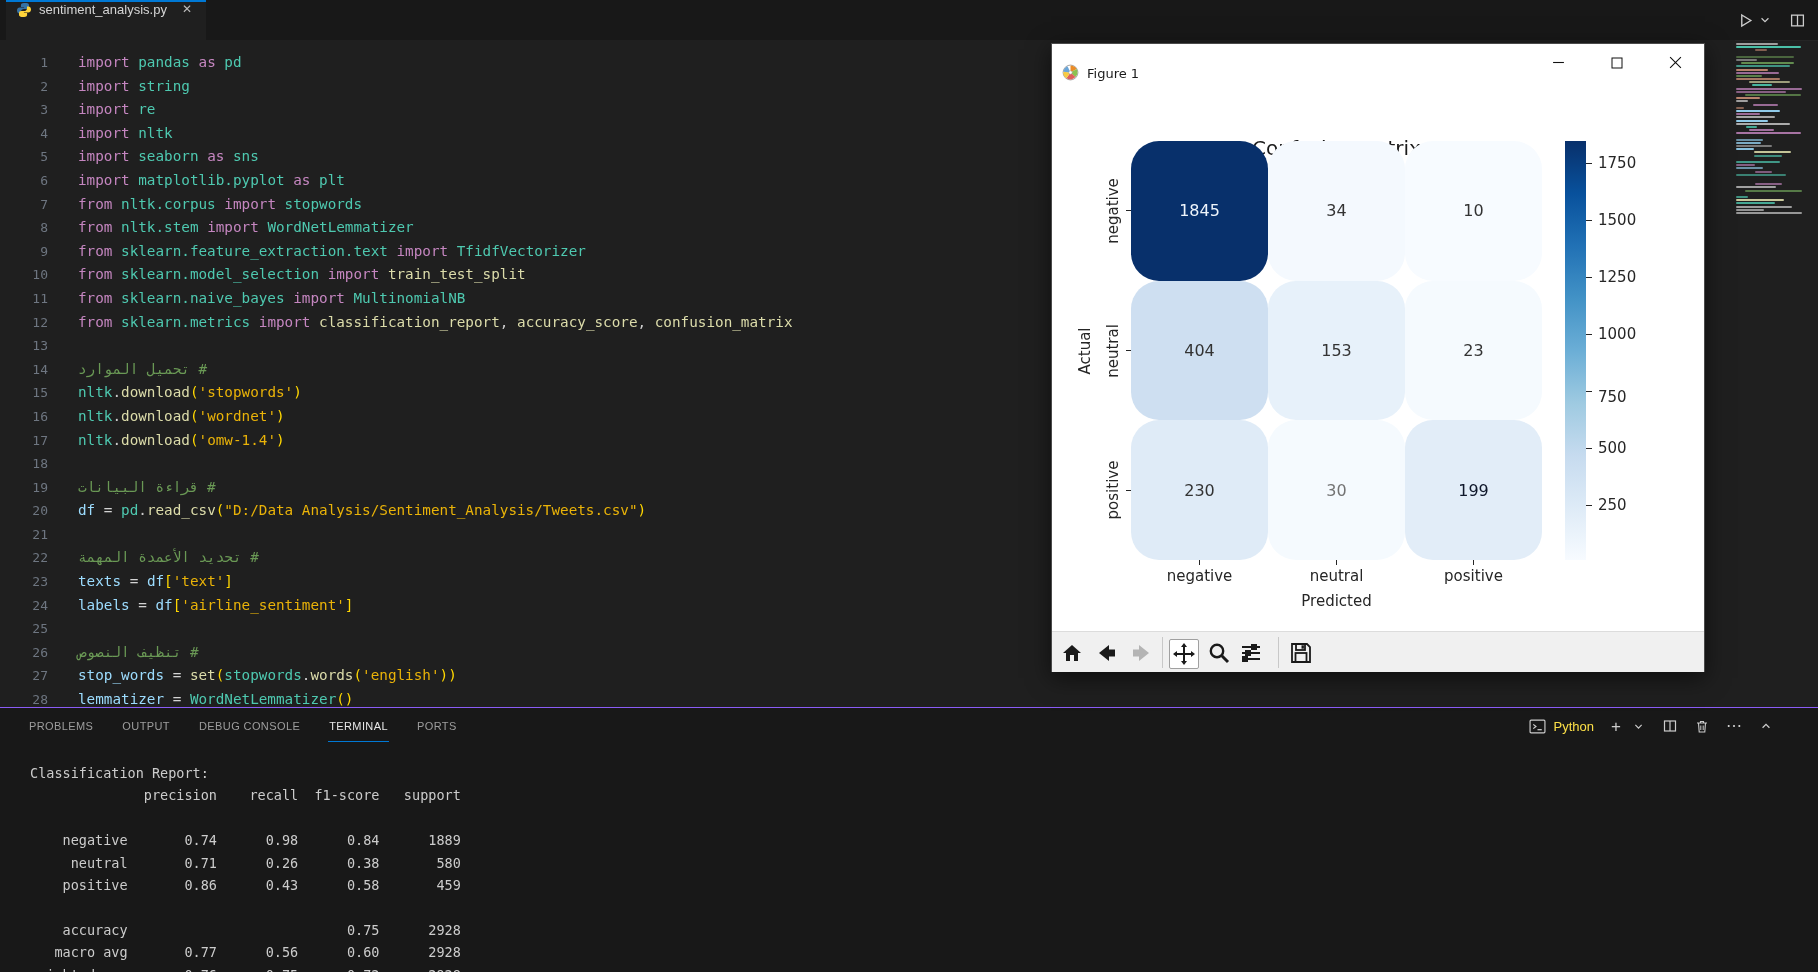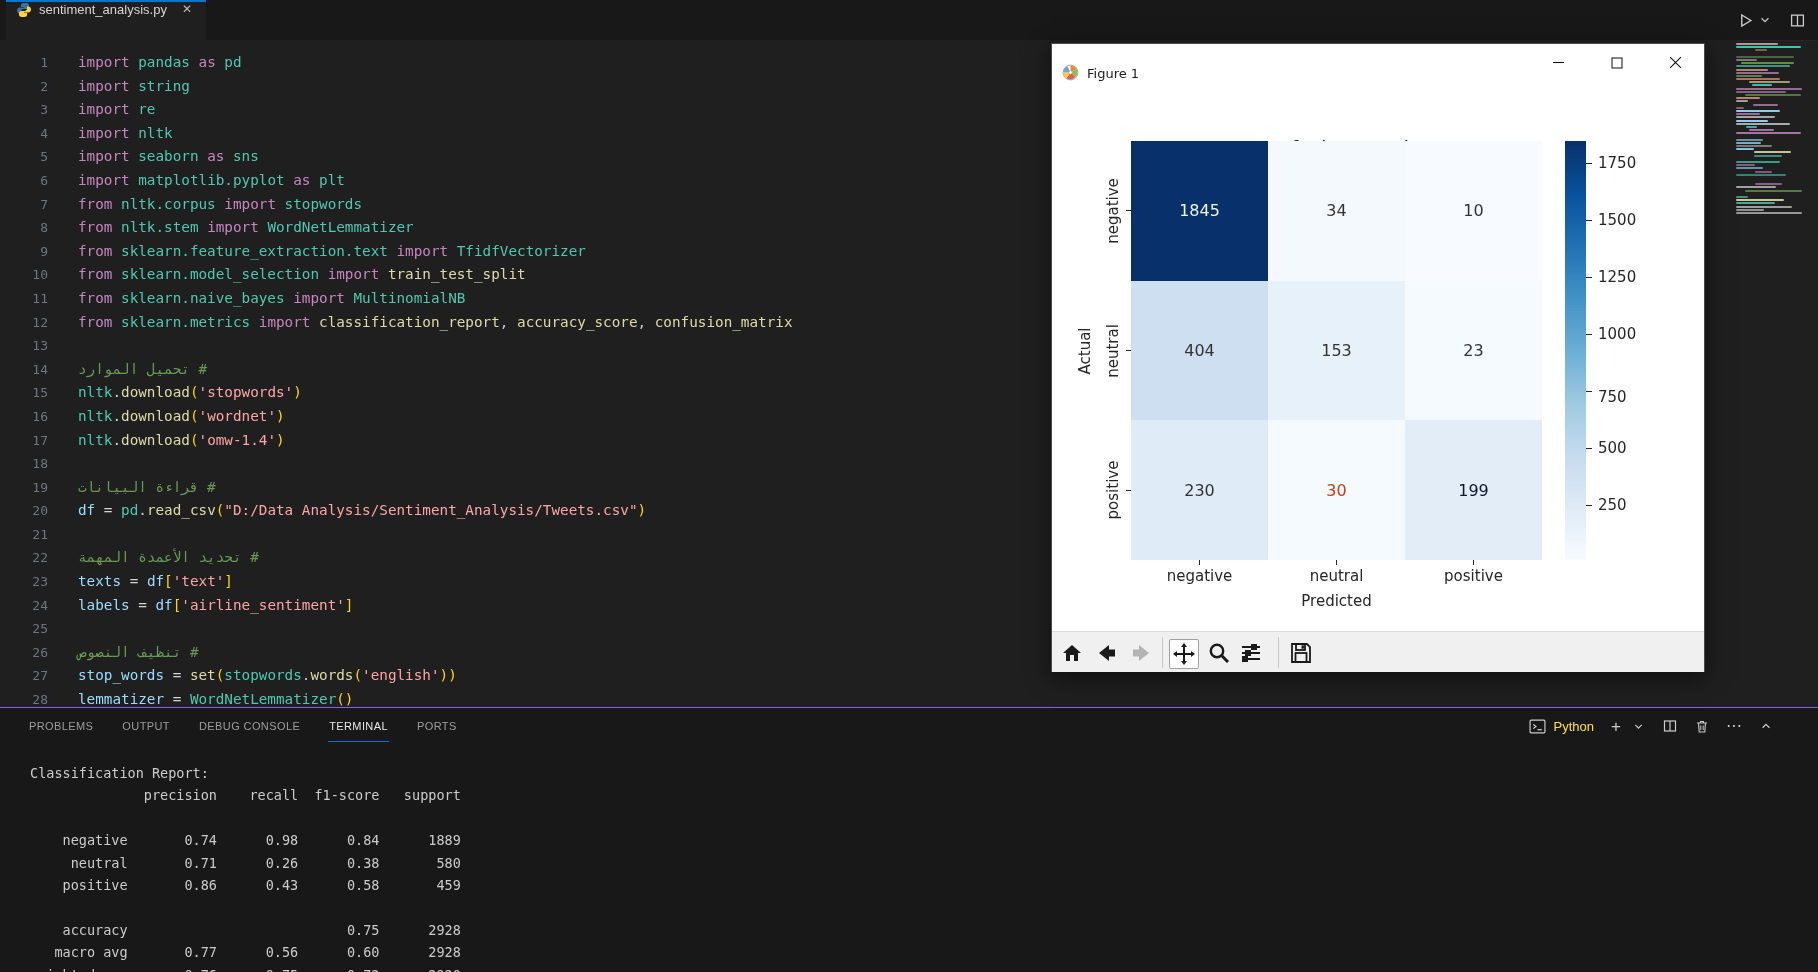--- a/index.html
+++ b/index.html
@@ -15,21 +15,21 @@
   .editor-actions{position:absolute;right:6px;top:0;height:40px;display:flex;align-items:center;gap:14px;padding-right:4px;}
   .ea-icon{display:flex;align-items:center;justify-content:center;width:22px;height:22px;cursor:pointer;}
 
   
   .editor{position:absolute;left:0;top:40px;width:1735px;height:667px;background:#1f1f1f;overflow:hidden;}
   .code-lines{padding-top:11px;}
   .code-line{display:flex;height:23.6px;align-items:center;}
   .ln{width:48px;text-align:right;color:#6e7681;font:13px/23.6px "DejaVu Sans Mono",monospace;flex:none;}
   .code{white-space:pre;font:14.3px/23.6px "DejaVu Sans Mono",monospace;margin-left:30px;color:#ccc;}
   .tok-k{color:#C586C0}.tok-m{color:#4EC9B0}.tok-f{color:#DCDCAA}.tok-v{color:#9CDCFE}
-  .tok-s{color:#fca5a5}.tok-d{color:#cccccc}.tok-o{color:#d4d4d4}.tok-b{color:#ffd700}
+  .tok-s{color:#eab308}.tok-d{color:#cccccc}.tok-o{color:#d4d4d4}.tok-b{color:#ffd700}
   .tok-c{color:#6A9955;direction:rtl;unicode-bidi:isolate;}
 
   
   .minimap{position:absolute;left:1735px;top:43px;width:83px;height:400px;}
   .mm-line{height:2px;margin-bottom:1.2px;border-radius:1px;}
 
   
   .panel{position:absolute;left:0;top:707px;width:1818px;height:265px;background:#181818;border-top:1px solid #8b5cf6;box-sizing:border-box;}
   .panel-tabs{position:absolute;left:28px;top:0;height:36px;display:flex;gap:27px;align-items:center;}
   .panel-tab{font-size:11px;letter-spacing:.4px;color:#9d9d9d;cursor:pointer;padding:9px 1px;border-bottom:1px solid transparent;}
@@ -44,21 +44,21 @@
   
   .figwin{position:absolute;left:1051px;top:43px;width:654px;height:629px;background:#fff;border:1px solid #4a4a4a;
           box-sizing:border-box;box-shadow:0 6px 22px rgba(0,0,0,.55);font-family:"DejaVu Sans",sans-serif;}
   .fig-titlebar{position:absolute;left:0;top:0;width:100%;height:37px;background:#ffffff;display:flex;align-items:flex-end;}
   .fig-title{font-size:13px;color:#1a1a1a;margin-left:8px;}
   .fig-appicon{margin-left:10px;display:flex;}
   .winbtn{position:absolute;top:0;width:45px;height:37px;display:flex;align-items:center;justify-content:center;cursor:pointer;color:#111;}
   .fig-canvas{position:absolute;left:0;top:37px;width:100%;height:550px;background:#fff;}
   .fig-suptitle{position:absolute;left:79px;top:55px;width:411px;text-align:center;font-size:20px;color:#1a1a1a;}
   .heatmap{position:absolute;left:79px;top:60px;width:411px;height:419px;}
-  .hm-cell{position:absolute;display:flex;align-items:center;justify-content:center;font-size:16px;}
+  .hm-cell{position:absolute;display:flex;align-items:center;justify-content:center;font-size:16px;border-radius:28px;}
   .xtick-mark{position:absolute;width:1px;height:5px;background:#262626;top:479px;}
   .xtick-label{position:absolute;top:486px;width:120px;text-align:center;font-size:15px;color:#262626;}
   .xlabel{position:absolute;top:511px;width:411px;left:79px;text-align:center;font-size:15px;color:#262626;}
   .ytick-mark{position:absolute;width:5px;height:1px;background:#262626;left:74px;}
   .ytick-label{position:absolute;font-size:15px;color:#262626;transform:translate(-50%,-50%) rotate(-90deg);white-space:nowrap;}
   .ylabel{position:absolute;font-size:15px;color:#262626;transform:translate(-50%,-50%) rotate(-90deg);white-space:nowrap;}
   .colorbar{position:absolute;left:513px;top:60px;width:21px;height:419px;
             background:linear-gradient(to bottom,#08306b 0%,#08519c 12.5%,#2171b5 25%,#4292c6 37.5%,#6baed6 50%,#9ecae1 62.5%,#c6dbef 75%,#deebf7 87.5%,#f7fbff 100%);}
   .cb-tick-line{position:absolute;left:534px;width:6px;height:1px;background:#262626;}
   .cb-tick-label{position:absolute;left:546px;font-size:15px;color:#262626;transform:translateY(-50%);}
@@ -366,21 +366,21 @@
     <div class="fig-canvas">
       <div class="fig-suptitle">Confusion Matrix</div>
       <div class="heatmap" id="heatmap">
           <div class="hm-cell" style="left: 0px; top: 0px; width: 137px; height: 139.667px; background: rgb(8, 48, 107); color: rgb(238, 244, 251);">1845</div>
           <div class="hm-cell" style="left: 137px; top: 0px; width: 137px; height: 139.667px; background: rgb(244, 249, 254); color: rgb(51, 51, 51);">34</div>
           <div class="hm-cell" style="left: 274px; top: 0px; width: 137px; height: 139.667px; background: rgb(247, 251, 255); color: rgb(51, 51, 51);">10</div>
           <div class="hm-cell" style="left: 0px; top: 139.667px; width: 137px; height: 139.667px; background: rgb(206, 223, 241); color: rgb(51, 51, 51);">404</div>
           <div class="hm-cell" style="left: 137px; top: 139.667px; width: 137px; height: 139.667px; background: rgb(231, 241, 250); color: rgb(51, 51, 51);">153</div>
           <div class="hm-cell" style="left: 274px; top: 139.667px; width: 137px; height: 139.667px; background: rgb(245, 250, 254); color: rgb(51, 51, 51);">23</div>
           <div class="hm-cell" style="left: 0px; top: 279.333px; width: 137px; height: 139.667px; background: rgb(223, 235, 247); color: rgb(51, 51, 51);">230</div>
-          <div class="hm-cell" style="left: 137px; top: 279.333px; width: 137px; height: 139.667px; background: rgb(245, 250, 254); color: #c2410c;">30</div>
+          <div class="hm-cell" style="left: 137px; top: 279.333px; width: 137px; height: 139.667px; background: rgb(245, 250, 254); color: #737373;">30</div>
           <div class="hm-cell" style="left: 274px; top: 279.333px; width: 137px; height: 139.667px; background: rgb(226, 237, 248); color: #0f172a;">199</div>
         </div>
       <div id="hm-axes">
           <div class="xtick-mark" style="left: 147px;"></div>
           <div class="xtick-label" style="left: 87.5px;">negative</div>
           <div class="xtick-mark" style="left: 284px;"></div>
           <div class="xtick-label" style="left: 224.5px;">neutral</div>
           <div class="xtick-mark" style="left: 421px;"></div>
           <div class="xtick-label" style="left: 361.5px;">positive</div>
           <div class="ytick-mark" style="top: 129.333px;"></div>

